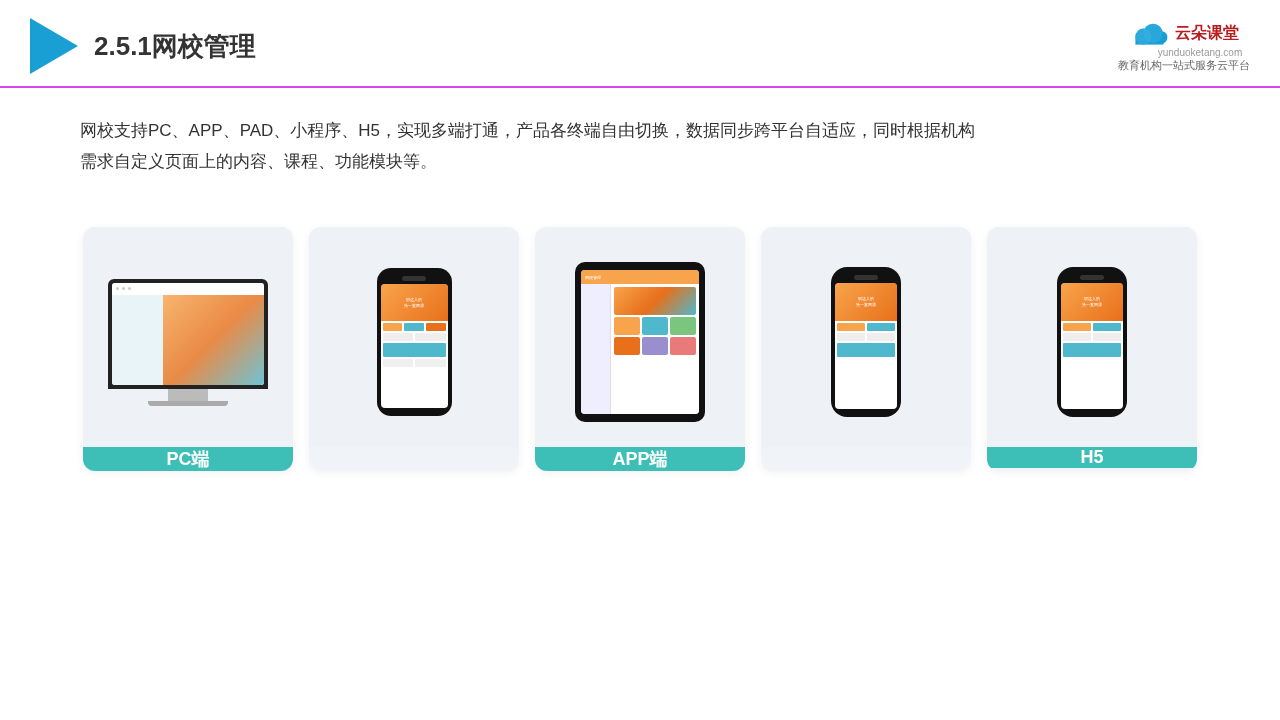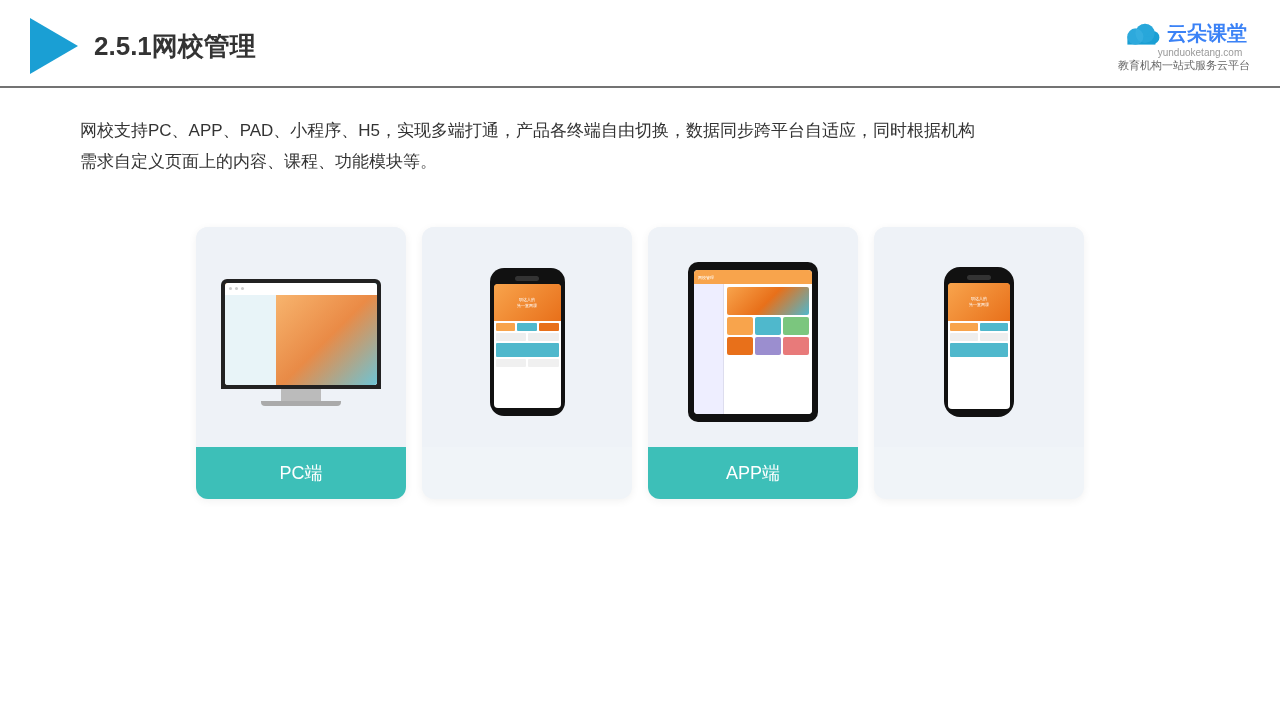--- a/index.html
+++ b/index.html
@@ -11,21 +11,21 @@
       overflow: hidden;
       position: relative;
     }
 
     
     .header {
       display: flex;
       align-items: center;
       justify-content: space-between;
       padding: 18px 30px 12px 30px;
-      border-bottom: 2px solid #737373;
+      border-bottom: 2px solid #d946ef;
     }
     .header-left {
       display: flex;
       align-items: center;
       gap: 16px;
     }
     .logo-triangle {
       width: 0;
       height: 0;
       border-top: 28px solid transparent;
@@ -41,22 +41,22 @@
       display: flex;
       flex-direction: column;
       align-items: center;
     }
     .brand-logo {
       display: flex;
       align-items: center;
       gap: 6px;
     }
     .brand-name {
-      font-size: 20px;
-      color: #3b82f6;
+      font-size: 16px;
+      color: #b91c1c;
       font-weight: bold;
     }
     .brand-tagline {
       font-size: 11px;
       color: #666;
       text-align: center;
     }
     .brand-url {
       font-size: 10px;
       color: #999;
@@ -277,26 +277,26 @@
       grid-template-columns: 1fr 1fr 1fr;
       gap: 2px;
     }
     .tablet-card-mini {
       height: 18px;
       border-radius: 2px;
     }
 
     .card-label {
       width: 100%;
-      padding: 14px 10px;
+      padding: 0 10px;
       background: #3dbfb8;
       text-align: center;
       font-size: 18px;
       color: white;
-      font-weight: 400;
+      font-weight: 700;
     }
 
     
     .cloud-svg {
       width: 40px;
       height: 28px;
     }
   </style>
 </head>
 <body>
@@ -434,14 +434,40 @@
             </div>
             <div class="phone-row">
               <div class="phone-block" style="background:#4fb8cc;height:14px"></div>
             </div>
           </div>
         </div>
       </div>
     </div>
   </div>
 
+  <div class="card">
+    <div class="card-image-area">
+      <div class="phone-mockup" style="width:70px;height:150px;border-radius:16px;">
+        <div class="phone-notch"></div>
+        <div class="phone-screen">
+          <div class="phone-screen-header">
+            <div class="phone-screen-header-text">职达人的<br>第一堂网课</div>
+          </div>
+          <div class="phone-screen-body">
+            <div class="phone-row">
+              <div class="phone-block" style="background:#f8a44c"></div>
+              <div class="phone-block" style="background:#4fb8cc"></div>
+            </div>
+            <div class="phone-row">
+              <div class="phone-block" style="background:#eee"></div>
+              <div class="phone-block" style="background:#eee"></div>
+            </div>
+            <div class="phone-row">
+              <div class="phone-block" style="background:#4fb8cc;height:14px"></div>
+            </div>
+          </div>
+        </div>
+      </div>
+    </div>
+    <div class="card-label">H5</div>
+  </div>
 
 </div>
 
 </body></html>

